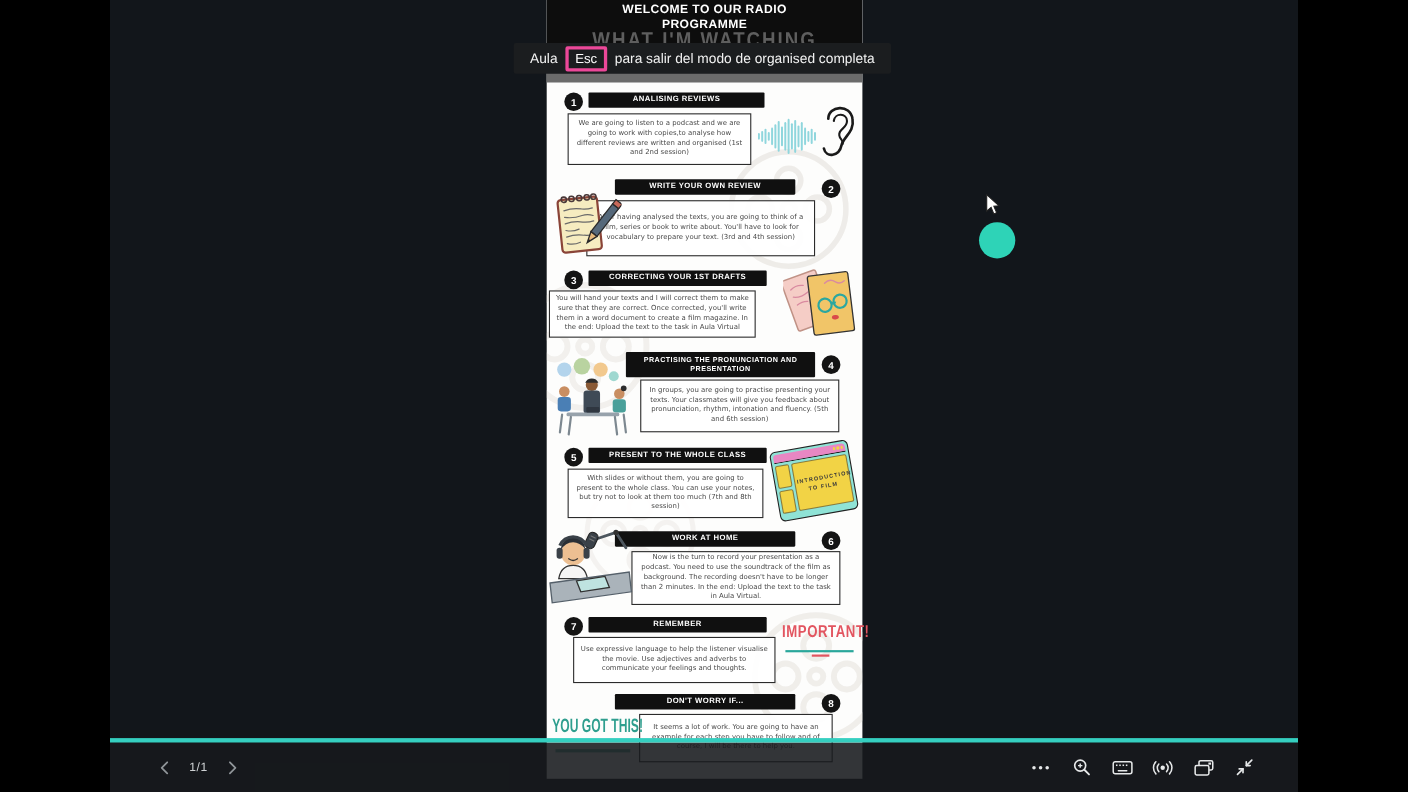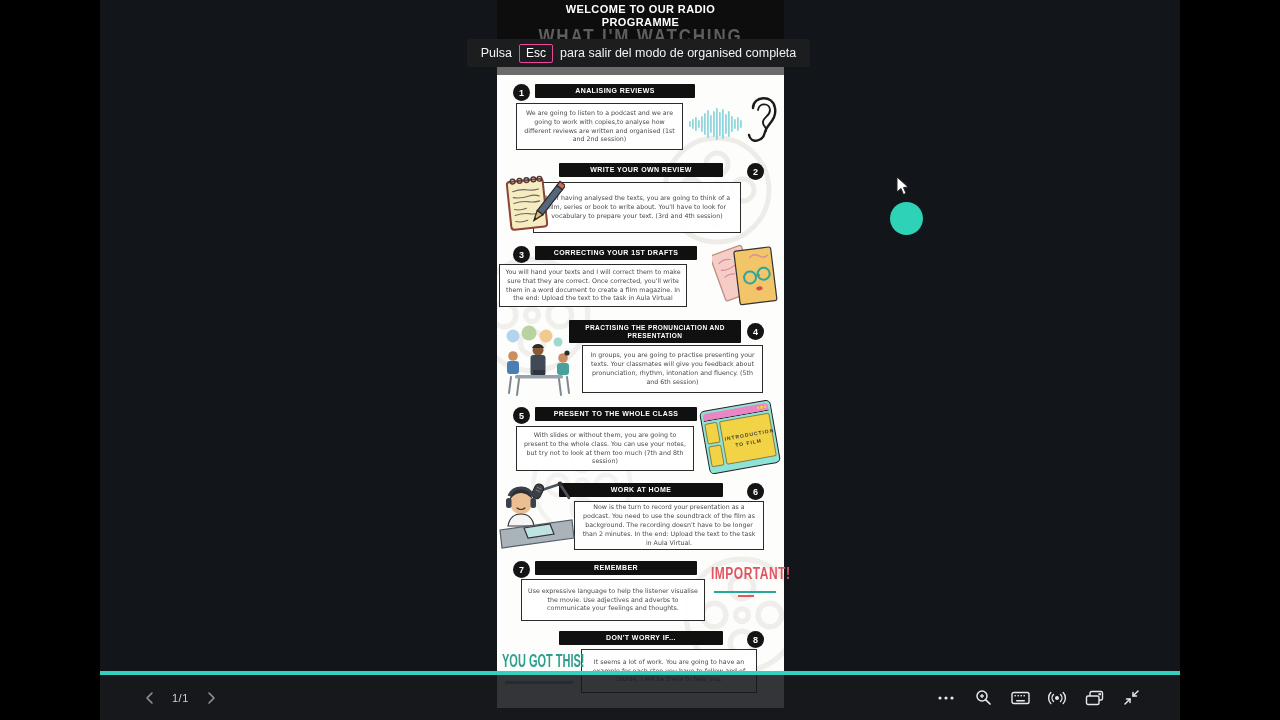--- a/index.html
+++ b/index.html
@@ -75,21 +75,21 @@
   .pres-col > div { flex:1; background:#f2d345; border:1px solid #3338; border-radius:2px; }
   .pres-screen { flex:1; background:#f2d345; border:1px solid #3338; border-radius:2px;
                  display:flex; align-items:center; justify-content:center; }
   .pres-caption { font-size:5px; font-weight:bold; color:#3a3a3a; letter-spacing:1px;
                   text-align:center; line-height:1.6; width:46px; }
 
   
   .toast { position:absolute; left:467px; top:39px; width:343px; height:28px; background:#1b1d1f;
            z-index:7; display:flex; align-items:center; justify-content:center; gap:7px;
            color:#f2f2f2; font-size:12.5px; border-radius:2px; }
-  .esc-key { border:1px solid #ec4899; border-radius:2px; padding:1px 6px 2px; font-size:12px; color:#fff; }
+  .esc-key { border:3px solid #ec4899; border-radius:2px; padding:1px 6px 2px; font-size:12px; color:#fff; }
 
   .progress-line { position:absolute; left:100px; top:671px; width:1080px; height:4px;
                    background:#35cfc0; z-index:6; }
   .toolbar { position:absolute; left:100px; top:675px; width:1080px; height:45px;
              background:rgba(23,25,28,.88); z-index:5; display:flex; align-items:center;
              justify-content:space-between; padding:0 38px; }
   .nav-group { display:flex; align-items:center; gap:12px; }
   .page-indicator { color:#cfd2d4; font-size:11px; letter-spacing:.5px; }
   .icon-group { display:flex; align-items:center; gap:15px; }
   .tb-btn { width:22px; height:22px; display:flex; align-items:center; justify-content:center; cursor:pointer; }
@@ -320,21 +320,21 @@
 
   <div class="banner b8" style="position:absolute;z-index:2;">DON'T WORRY IF...</div>
   <div class="num-circle c8">8</div>
   <div class="tbox x8" style="position:absolute;">It seems a lot of work. You are going to have an example for each step you have to follow and of course, I will be there to help you.</div>
   <div class="yougot">YOU GOT THIS!</div>
   <div class="yougot-underline"></div>
 
   <div class="gray-band" style="left:497px;"></div>
 
   <div class="toast">
-    <span>Pulsa</span>
+    <span>Aula</span>
     <span class="esc-key">Esc</span>
     <span>para salir del modo de organised completa</span>
   </div>
 
   <div class="progress-line"></div>
   <div class="toolbar">
     <div class="nav-group">
       <div class="tb-btn">
         <svg width="9" height="14" viewBox="0 0 9 14">
           <polyline points="7,2 2,7 7,12" fill="none" stroke="#8f9498" stroke-width="1.6" stroke-linecap="round" stroke-linejoin="round"></polyline>

